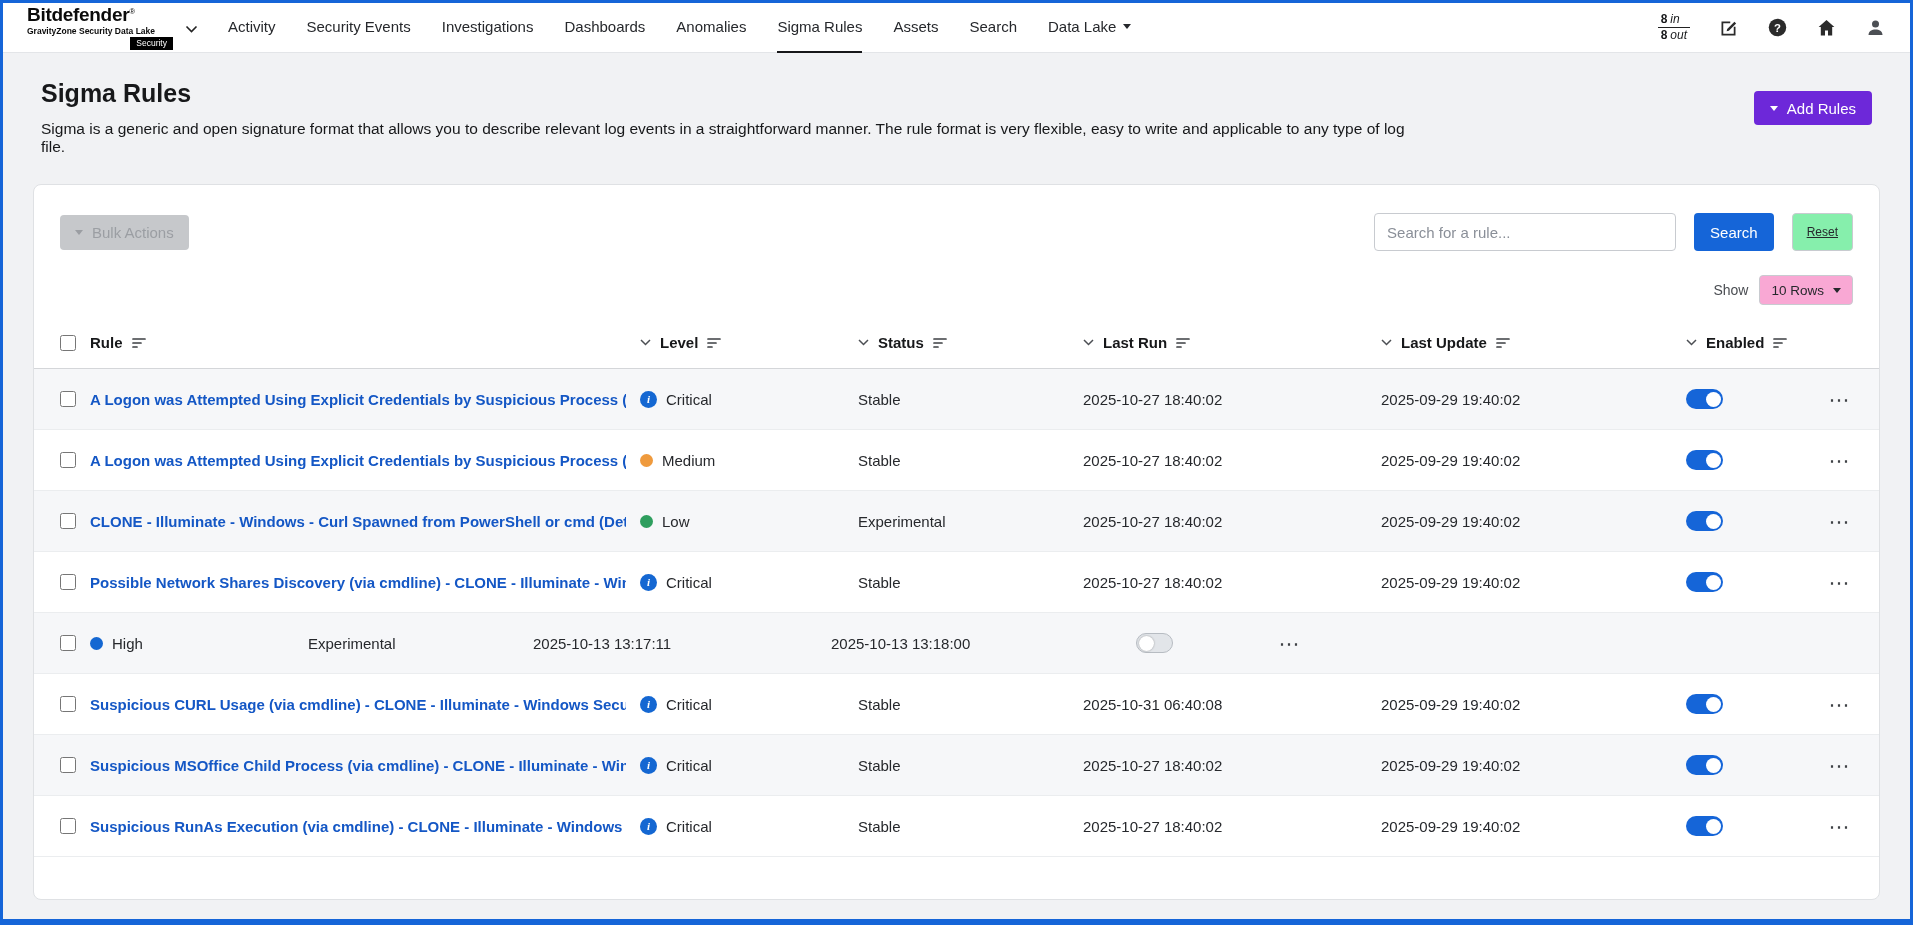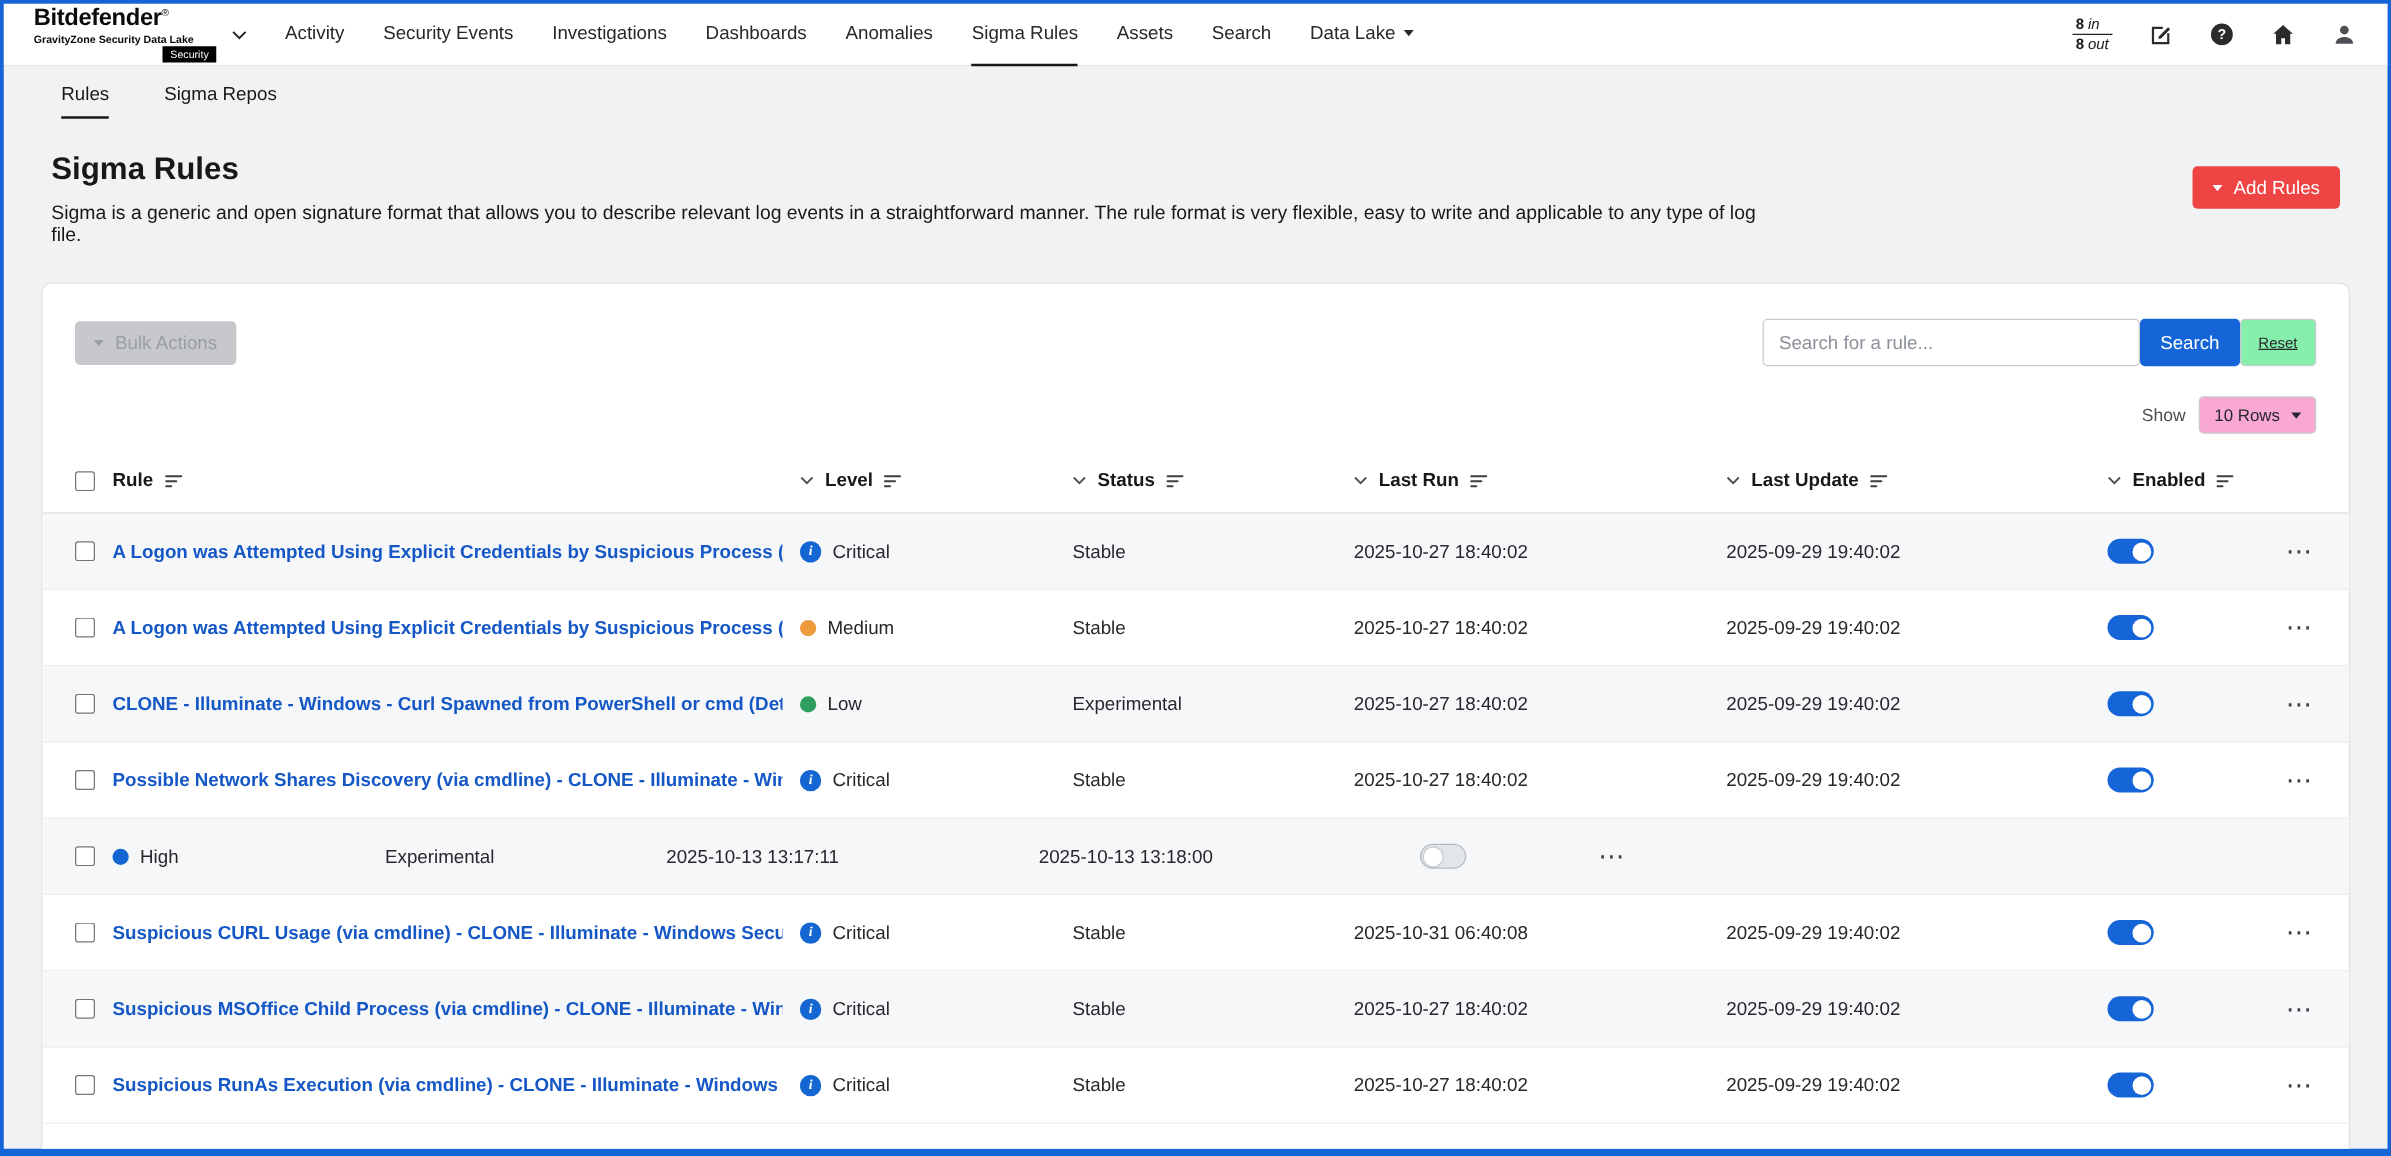--- a/index.html
+++ b/index.html
@@ -49,33 +49,33 @@
   
   .subtabs { display:flex; gap:44px; padding:14px 0 0 46px; }
   .subtab { font-size:15px; color:#17181a; padding-bottom:9px; cursor:pointer; border-bottom:2px solid transparent; }
   .subtab.active { border-bottom-color:#17181a; }
 
   
   .page-head { position:relative; padding:16px 38px 0 38px; }
   .page-title { font-size:25px; font-weight:700; color:#17181a; margin:10px 0 12px; }
   .page-desc { font-size:15.5px; color:#17181a; margin:0; max-width:1380px; }
   .add-btn { position:absolute; right:38px; top:38px;
-             background:#ef4444; color:#fff; border:none; border-radius:4px;
+             background:#6d28d9; color:#fff; border:none; border-radius:4px;
              height:34px; padding:0 16px; font-size:15px; font-family:inherit;
              display:inline-flex; align-items:center; gap:9px; cursor:pointer; }
 
   
   .card { margin:28px 30px 0; background:#fff; border:1px solid #dfe1e4;
           border-radius:8px; padding:28px 0 42px; }
 
   .toolbar { display:flex; align-items:center; padding:0 26px; }
   .bulk-btn { background:#c6c8cb; color:#9b9ea3; border:none; border-radius:4px;
               height:35px; padding:0 15px; font-size:15px; font-family:inherit;
               display:inline-flex; align-items:center; gap:9px; cursor:default; }
-  .toolbar-right { margin-left:auto; display:flex; align-items:center; gap:0; }
+  .toolbar-right { margin-left:auto; display:flex; align-items:center; gap:18px; }
   .search-input { width:302px; height:38px; border:1px solid #c8cbd0; border-radius:4px;
                   padding:0 12px; font-size:15px; color:#333; font-family:inherit; outline:none; }
   .search-input::placeholder { color:#8a8f98; }
   .search-btn { background:#1565d8; color:#fff; border:none; border-radius:4px;
                 height:38px; padding:0 16px; font-size:15px; font-family:inherit; cursor:pointer; }
   .reset-btn { background:#86efac; border:1px solid #c8cbd0; border-radius:4px;
                height:38px; padding:0 14px; font-size:12px; color:#26282c; font-family:inherit; cursor:pointer;text-decoration:underline; }
 
   .show-row { display:flex; justify-content:flex-end; align-items:center; gap:11px;
               padding:24px 26px 12px; font-size:14px; color:#4a4d52; }
@@ -180,24 +180,20 @@
       </span>
       <span class="tb-icon">
         <svg width="21" height="21" viewBox="0 0 24 24">
             <circle cx="12" cy="8" r="4" fill="#4c4f54"></circle>
             <path d="M4 20.5c0-4.2 4-6.2 8-6.2s8 2 8 6.2z" fill="#4c4f54"></path>
           </svg>
       </span>
     </div>
   </header>
 
-  <div class="subtabs">
-    <span class="subtab active">Rules</span>
-    <span class="subtab">Sigma Repos</span>
-  </div>
 
   <section class="page-head">
     <h1 class="page-title">Sigma Rules</h1>
     <p class="page-desc">Sigma is a generic and open signature format that allows you to describe relevant log events in a straightforward manner. The rule format is very flexible, easy to write and applicable to any type of log file.</p>
     <button class="add-btn">
       <span class="caret"></span>
       <span>Add Rules</span>
     </button>
   </section>
 

